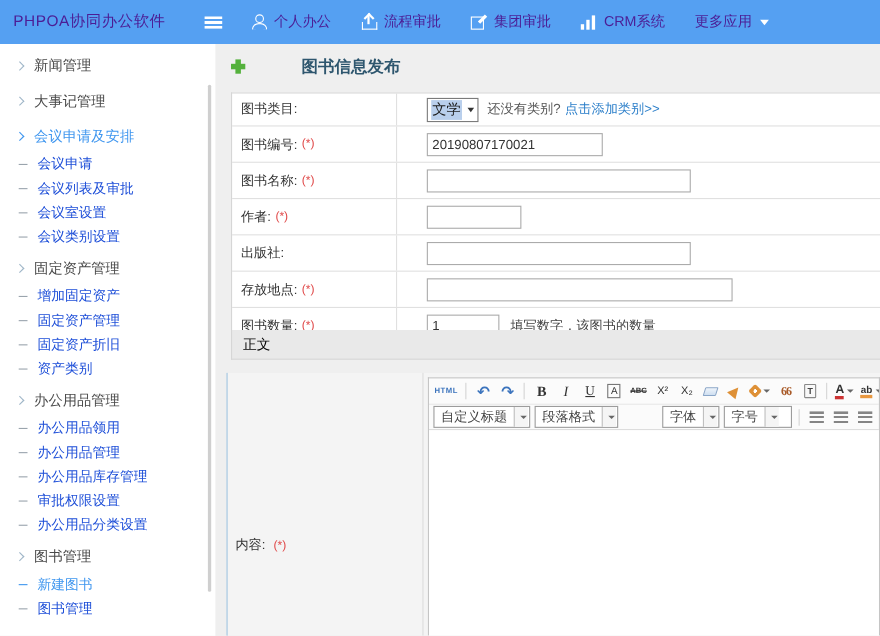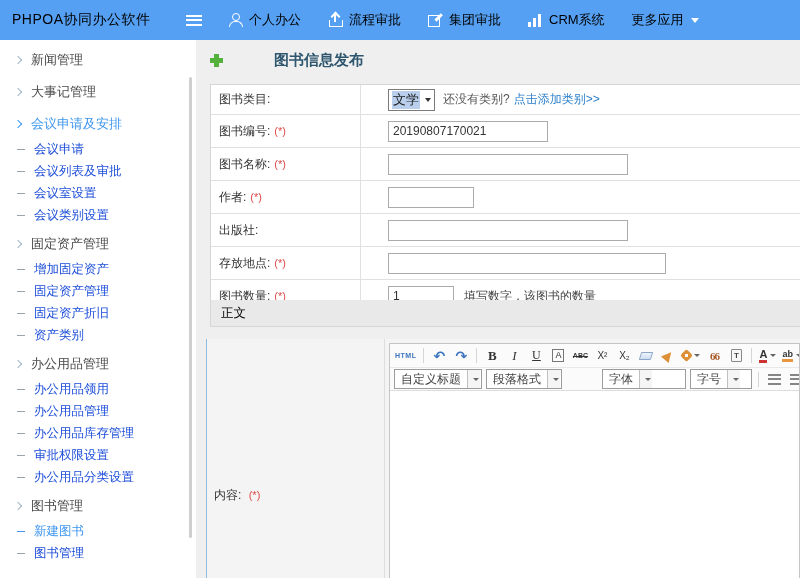--- a/index.html
+++ b/index.html
@@ -1,21 +1,21 @@
 <!DOCTYPE html>
 <html><head>
 <meta charset="utf-8">
 <style>
   * { box-sizing: border-box; margin:0; padding:0; }
   html,body { width:800px; height:578px; overflow:hidden;
     font-family:"Liberation Sans","DejaVu Sans",sans-serif; background:#efefef; }
 
   
   .header { position:absolute; top:0; left:0; width:800px; height:40px;
-    background:#55a0f2; display:flex; align-items:center; color:#000000; z-index:5; }
+    background:#55a0f2; display:flex; align-items:center; color:#4c1d95; z-index:5; }
   .brand { width:172px; padding-left:12px; font-size:14px; letter-spacing:0.5px; }
   .hamburger-icon { width:16px; height:11px; margin-left:14px; cursor:pointer;
     background:repeating-linear-gradient(to bottom,#fff 0 2px,transparent 2px 4.5px); }
   .hnav { display:flex; align-items:center; margin-left:26px; }
   .nav-item { display:flex; align-items:center; margin-right:27px; font-size:13px;
     cursor:pointer; white-space:nowrap; }
   .hicon { display:inline-flex; width:15px; height:14px; margin-right:6px; position:relative; }
   .user-icon::before { content:""; position:absolute; top:0; left:4px; width:6px; height:6px;
     border-radius:50%; border:1.5px solid #fff; }
   .user-icon::after { content:""; position:absolute; bottom:0; left:1px; width:12px; height:5px;
@@ -422,21 +422,21 @@
               <span class="karr">
                 <span class="tcaret"></span>
               </span>
             </span>
             <span class="ksel" style="width: 76px;">
               <span class="ktxt">段落格式</span>
               <span class="karr">
                 <span class="tcaret"></span>
               </span>
             </span>
-            <span class="ksel" style="width: 84px; margin-left: 38px;">
+            <span class="ksel" style="width: 52px; margin-left: 38px;">
               <span class="ktxt">字体</span>
               <span class="karr">
                 <span class="tcaret"></span>
               </span>
             </span>
             <span class="ksel" style="width: 62px;">
               <span class="ktxt">字号</span>
               <span class="karr">
                 <span class="tcaret"></span>
               </span>

